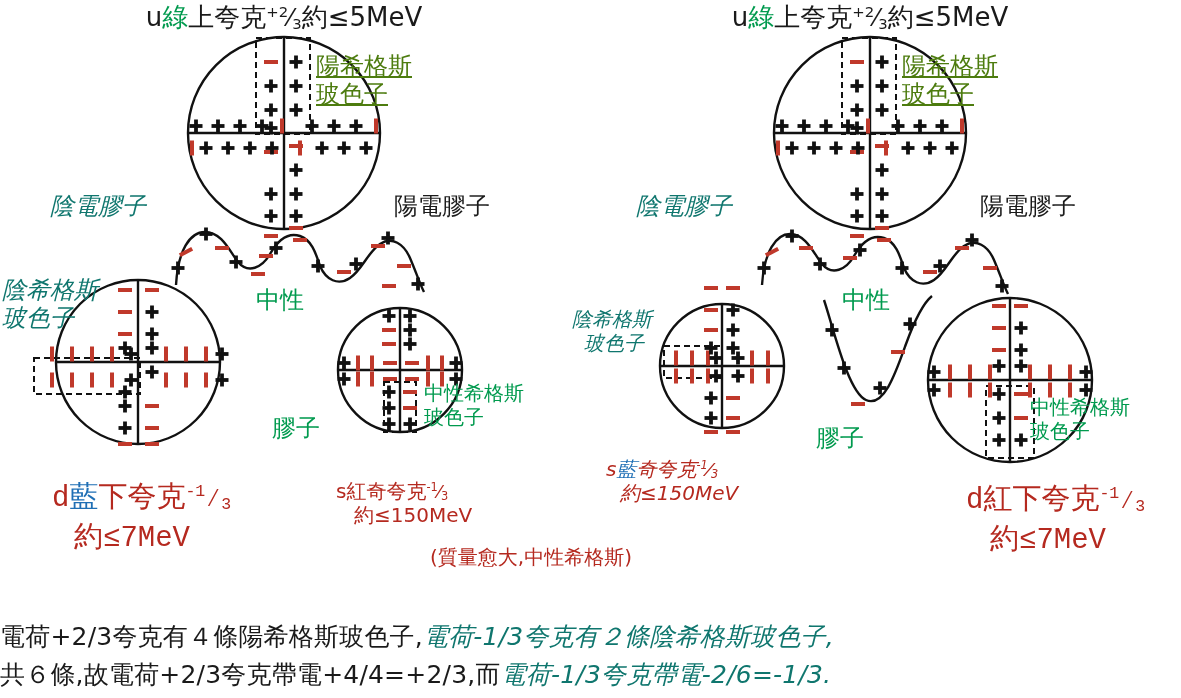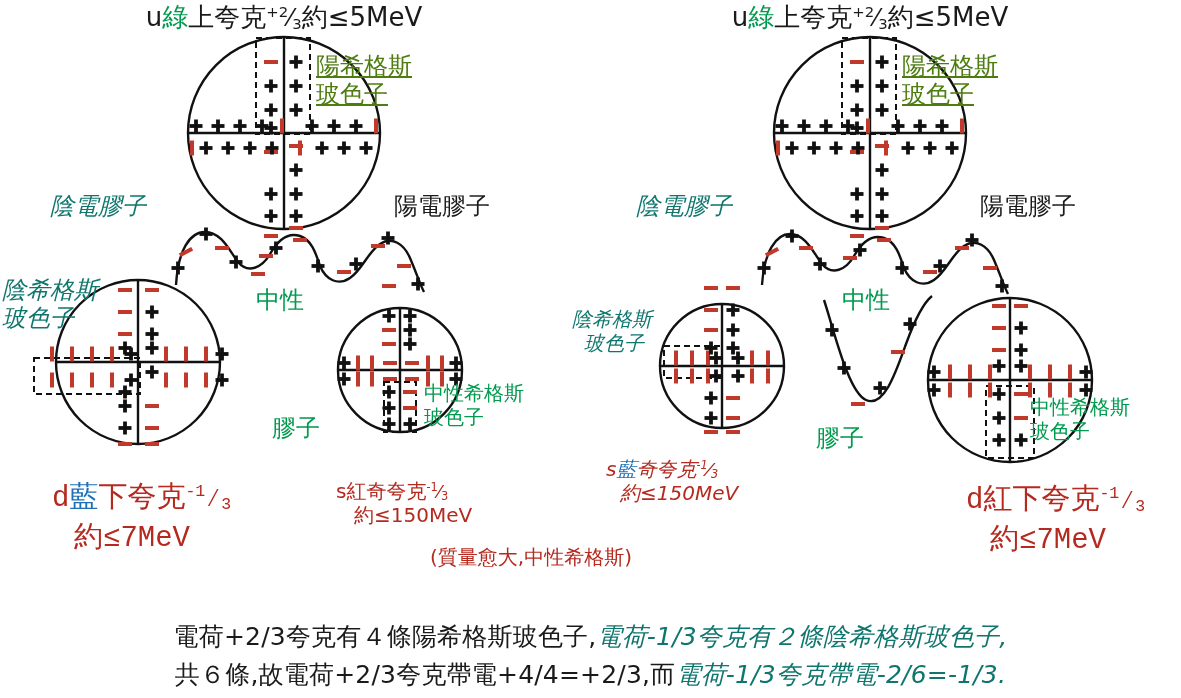--- a/index.html
+++ b/index.html
@@ -21,21 +21,21 @@
   .t-mid{font-size:24px;}
   .t-small{font-size:20px;}
   .t-cap{font-size:29px;font-family:Liberation Mono, monospace;}
 
   
   .fr{display:inline-block;font-size:0.92em;}
   sup.s{font-size:0.62em;vertical-align:super;}
   sub.s{font-size:0.62em;vertical-align:-0.18em;}
 
   svg.art{position:absolute;left:0;top:0;}
-  .cap-wrap{position:absolute;left:0;width:1181px;text-align:center;}
+  .cap-wrap{position:absolute;left:0;width:1181px;text-align:left;}
   .cap-line{font-size:25px;letter-spacing:0.2px;}
 </style>
 </head>
 <body>
 
 <div id="stage">
 
   <svg class="art" width="1181" height="698" viewBox="0 0 1181 698">
     <defs>
 

